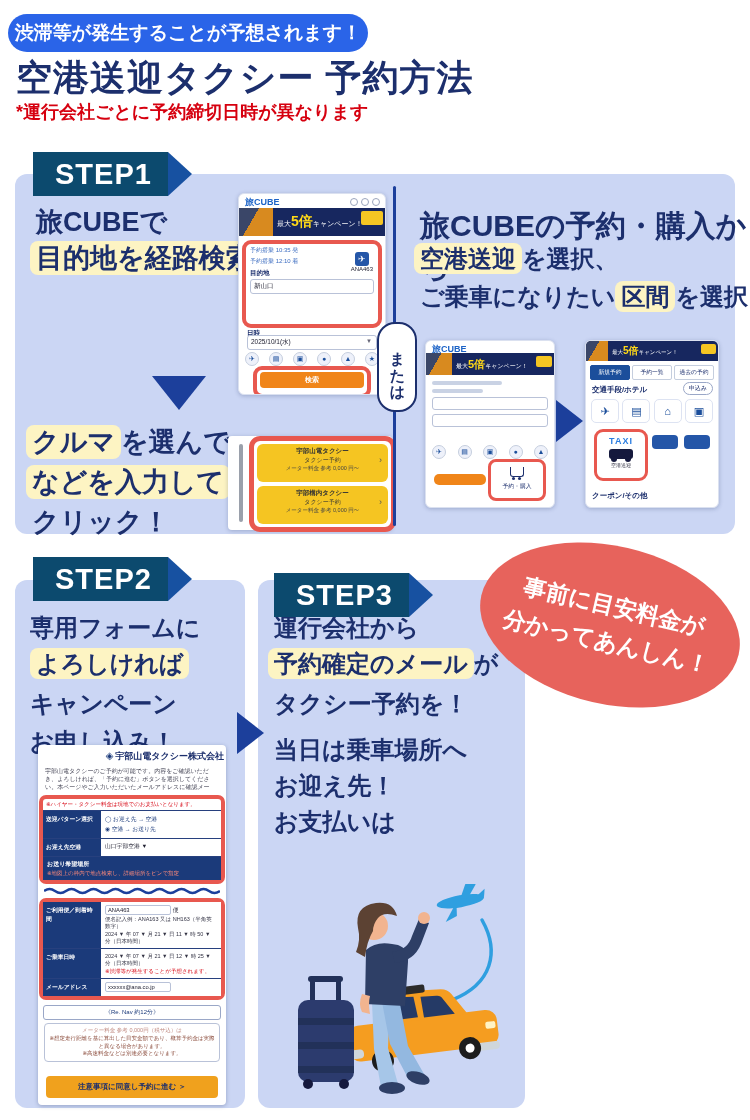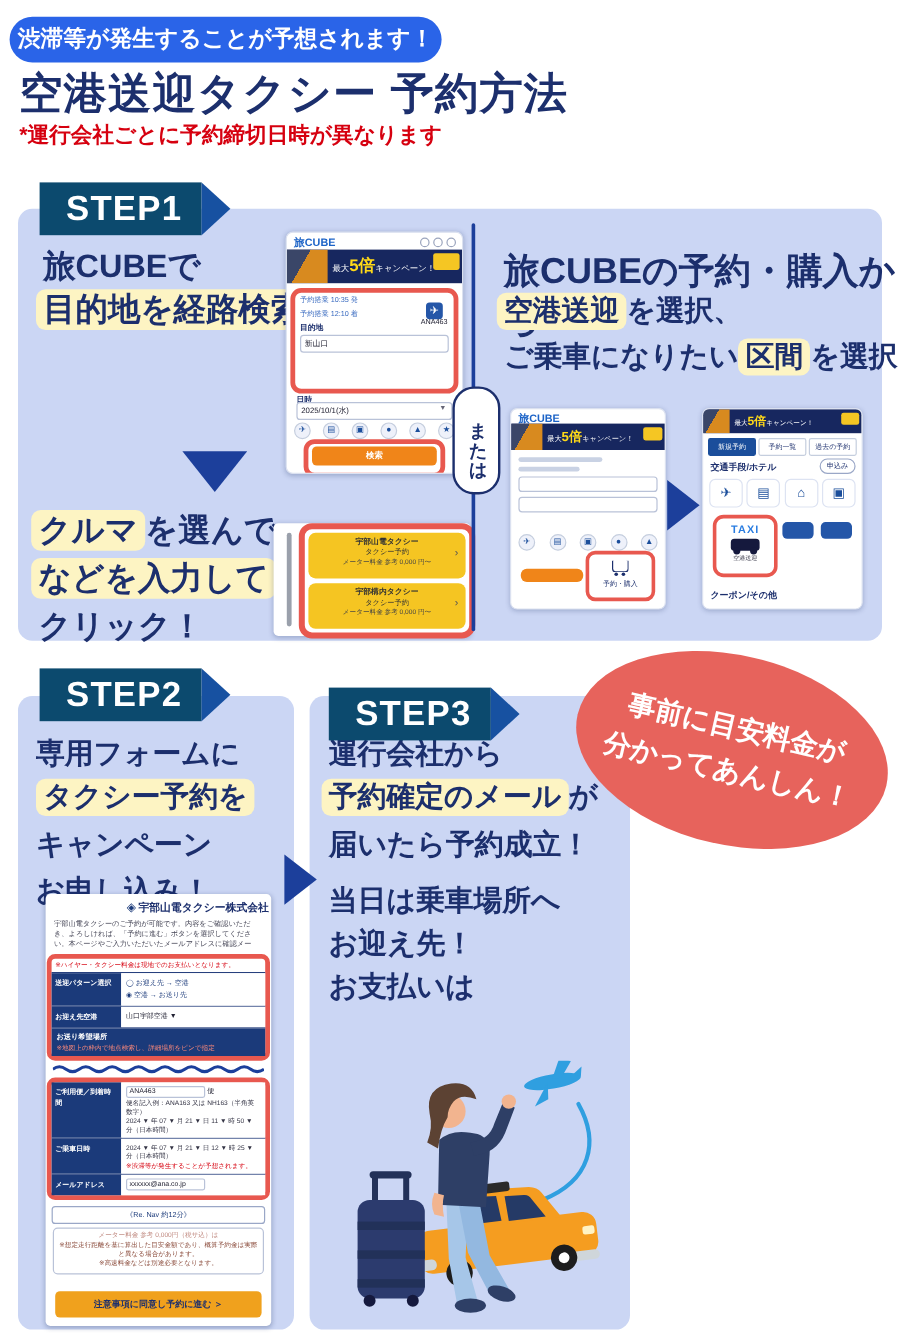--- a/index.html
+++ b/index.html
@@ -275,21 +275,21 @@
       <span class="taxi-lab">空港送迎</span>
     </div>
     <span class="p3-tile2" style="left:66px;"></span>
     <span class="p3-tile2" style="left:98px;"></span>
     <div class="p3-coupon">クーポン/その他</div>
   </div>
 
   <div class="abs panel panel2"></div>
   <div class="abs step-banner sb2"><span>STEP2</span></div>
   <div class="abs jp-mid s2t" style="top:612px;">専用フォームに</div>
-  <div class="abs jp-mid s2t" style="top:648px;"><span class="hl">タクシー予約を</span></div>
+  <div class="abs jp-mid s2t" style="top:648px;"><span class="hl">よろしければ</span></div>
   <div class="abs jp-mid s2t" style="top:688px;">キャンペーン</div>
   <div class="abs jp-mid s2t" style="top:726px;">お申し込み！</div>
 
   <div class="abs form">
     <div class="f-head"><span class="f-logo">◈</span><span>宇部山電タクシー株式会社</span></div>
     <div class="f-intro">宇部山電タクシーのご予約が可能です。内容をご確認いただき、よろしければ、「予約に進む」ボタンを選択してください。本ページやご入力いただいたメールアドレスに確認メー</div>
     <div class="f-red">
       <div class="f-paynote">※ハイヤー・タクシー料金は現地でのお支払いとなります。</div>
       <div class="f-row">
         <div class="f-lab">送迎パターン選択</div>
@@ -339,21 +339,21 @@
     </div>
     <div class="f-submit">注意事項に同意し予約に進む ＞</div>
   </div>
 
   <div class="abs panel panel3"></div>
   <div class="abs step-banner sb3"><span>STEP3</span></div>
   <div class="abs arrow-right ar-steps"></div>
 
   <div class="abs jp-mid s3t" style="top:612px;text-align:center;">運行会社から</div>
   <div class="abs jp-mid s3t" style="left:268px;top:648px;"><span class="hl">予約確定のメール</span><span>が</span></div>
-  <div class="abs jp-mid s3t" style="top:688px;">届いたら予約成立！</div>
+  <div class="abs jp-mid s3t" style="top:688px;">タクシー予約を！</div>
 
   <div class="abs jp-mid s3t" style="top:734px;">当日は乗車場所へ</div>
   <div class="abs jp-mid s3t" style="top:770px;">お迎え先！</div>
   <div class="abs jp-mid s3t" style="top:806px;">お支払いは</div>
 
   <svg class="abs illus" viewBox="0 0 232 214">
     <path d="M196 36 C 214 68, 206 100, 166 116" stroke="#2f9fe0" stroke-width="3.5" fill="none" stroke-linecap="round"></path>
     <g transform="translate(146,6) rotate(-10)">
       <ellipse cx="26" cy="16" rx="24" ry="6" fill="#2f9fe0"></ellipse>
       <polygon points="22,16 8,34 20,30" fill="#2f9fe0"></polygon>

